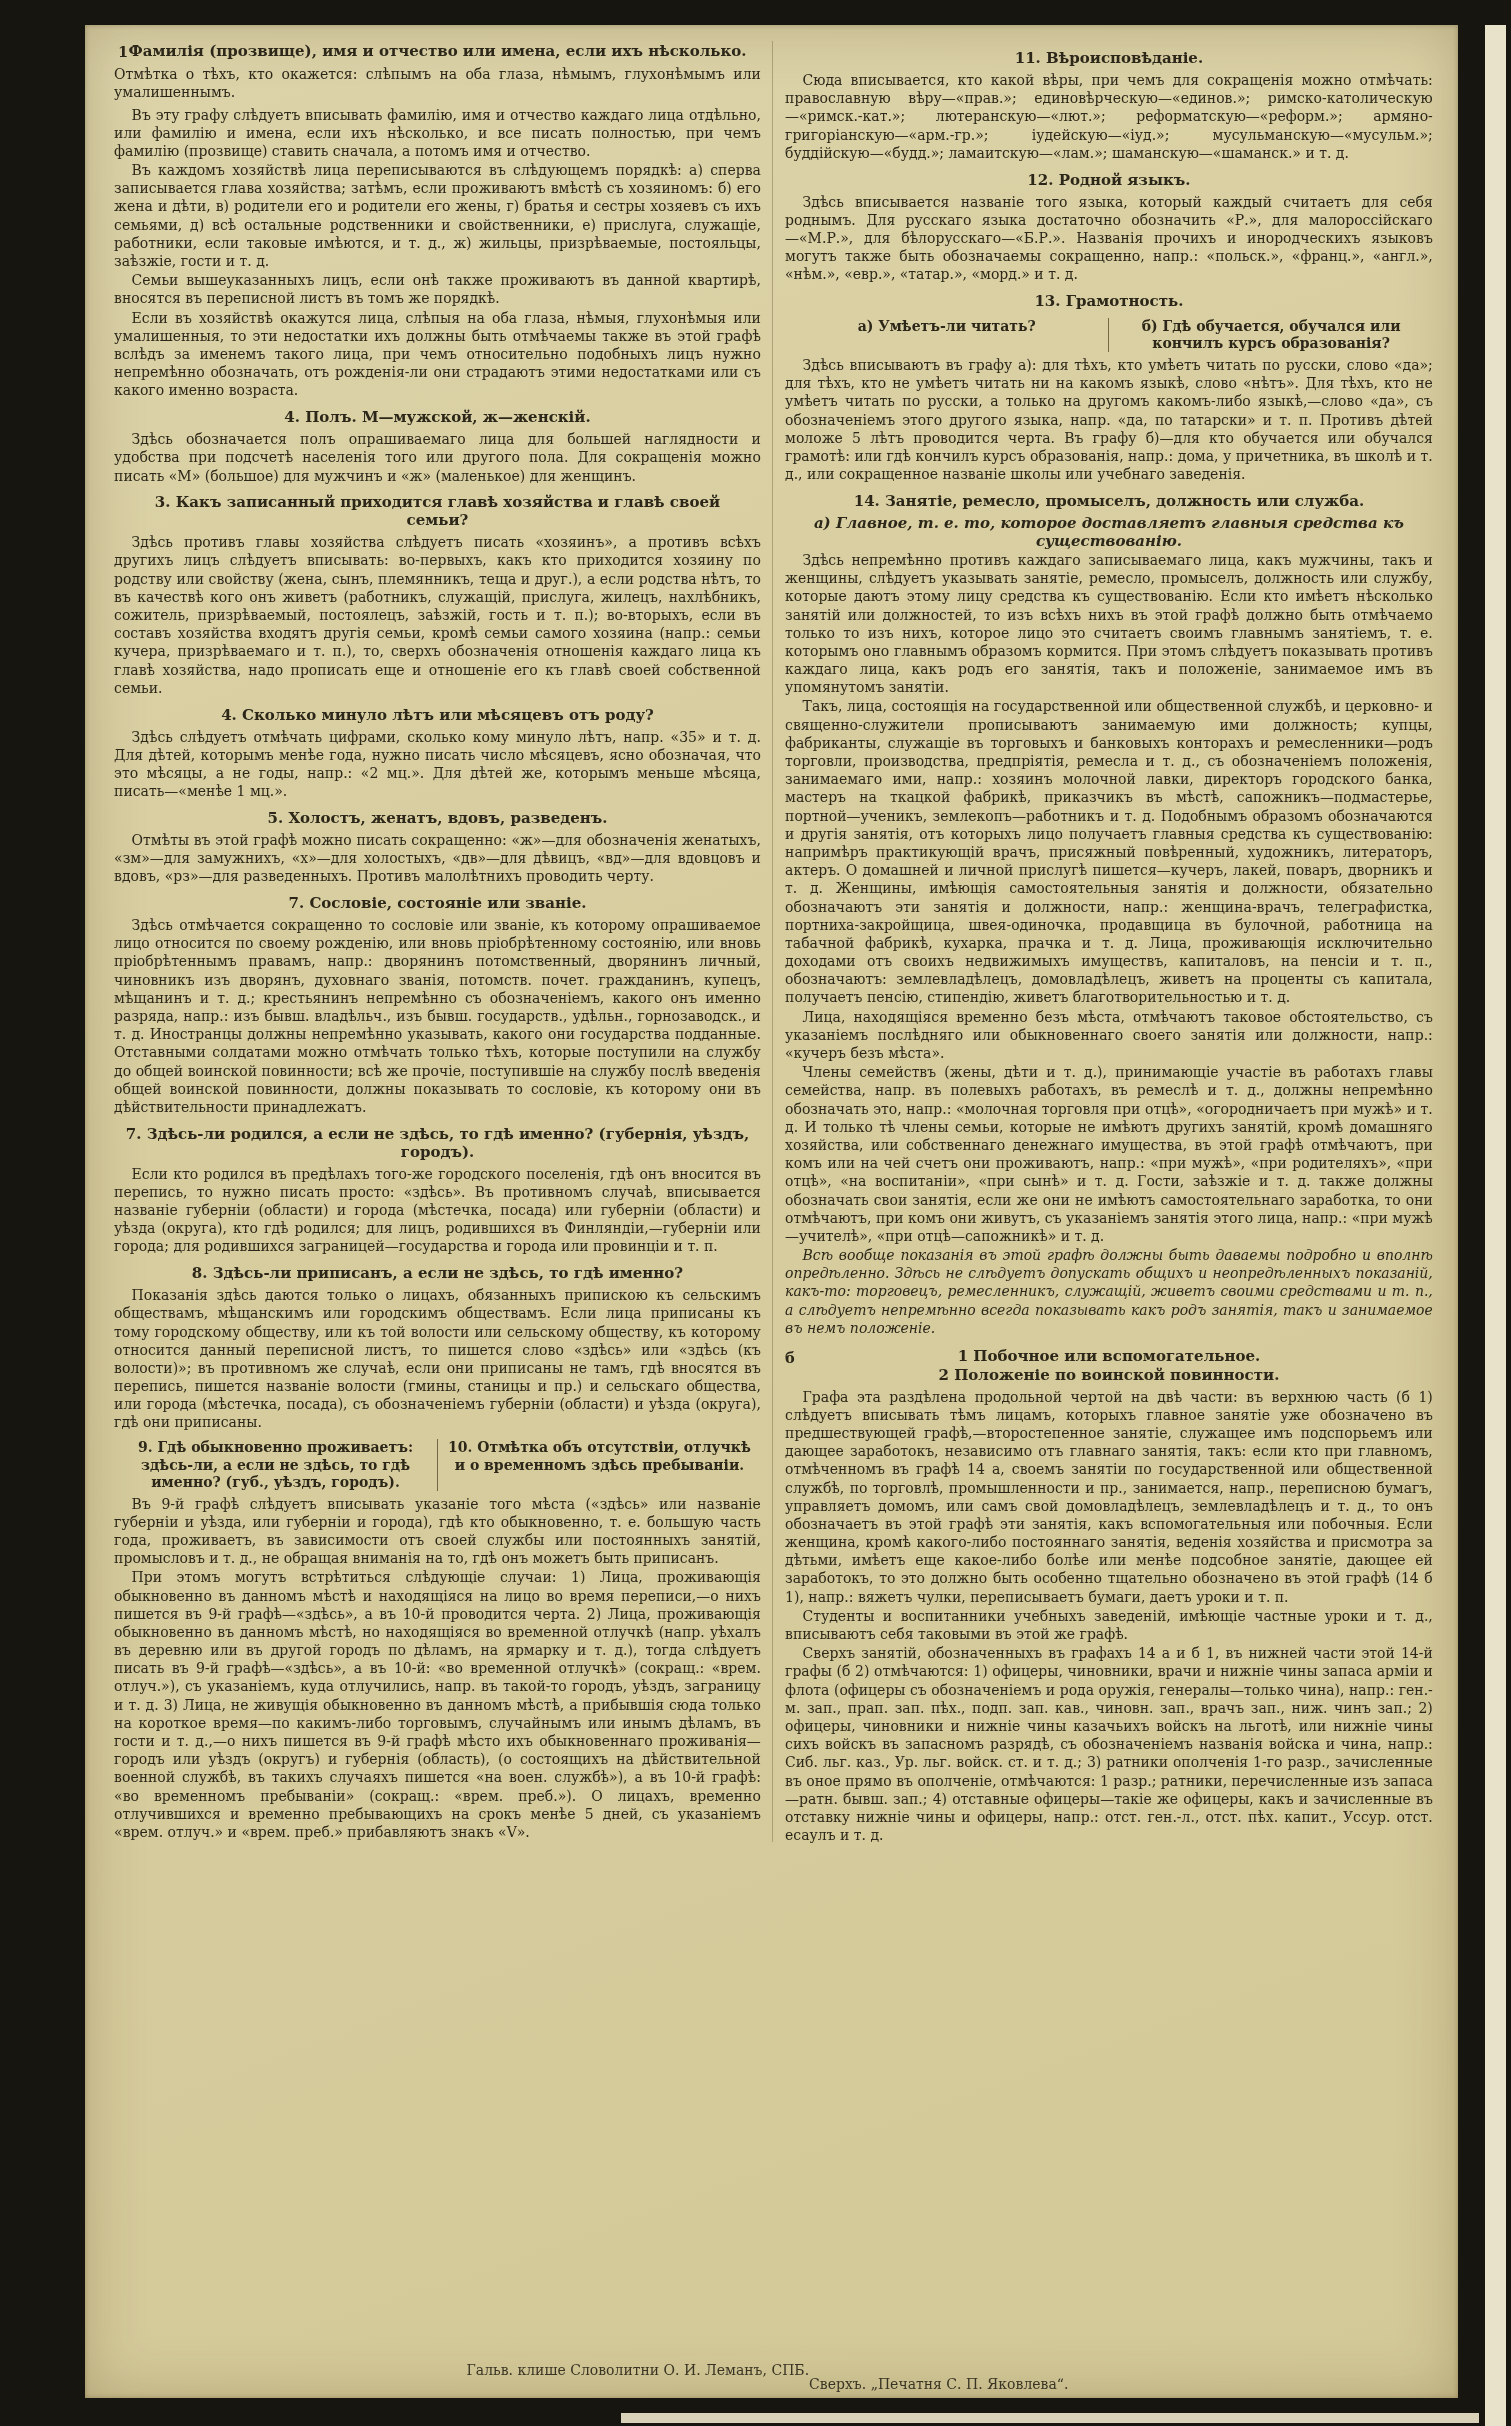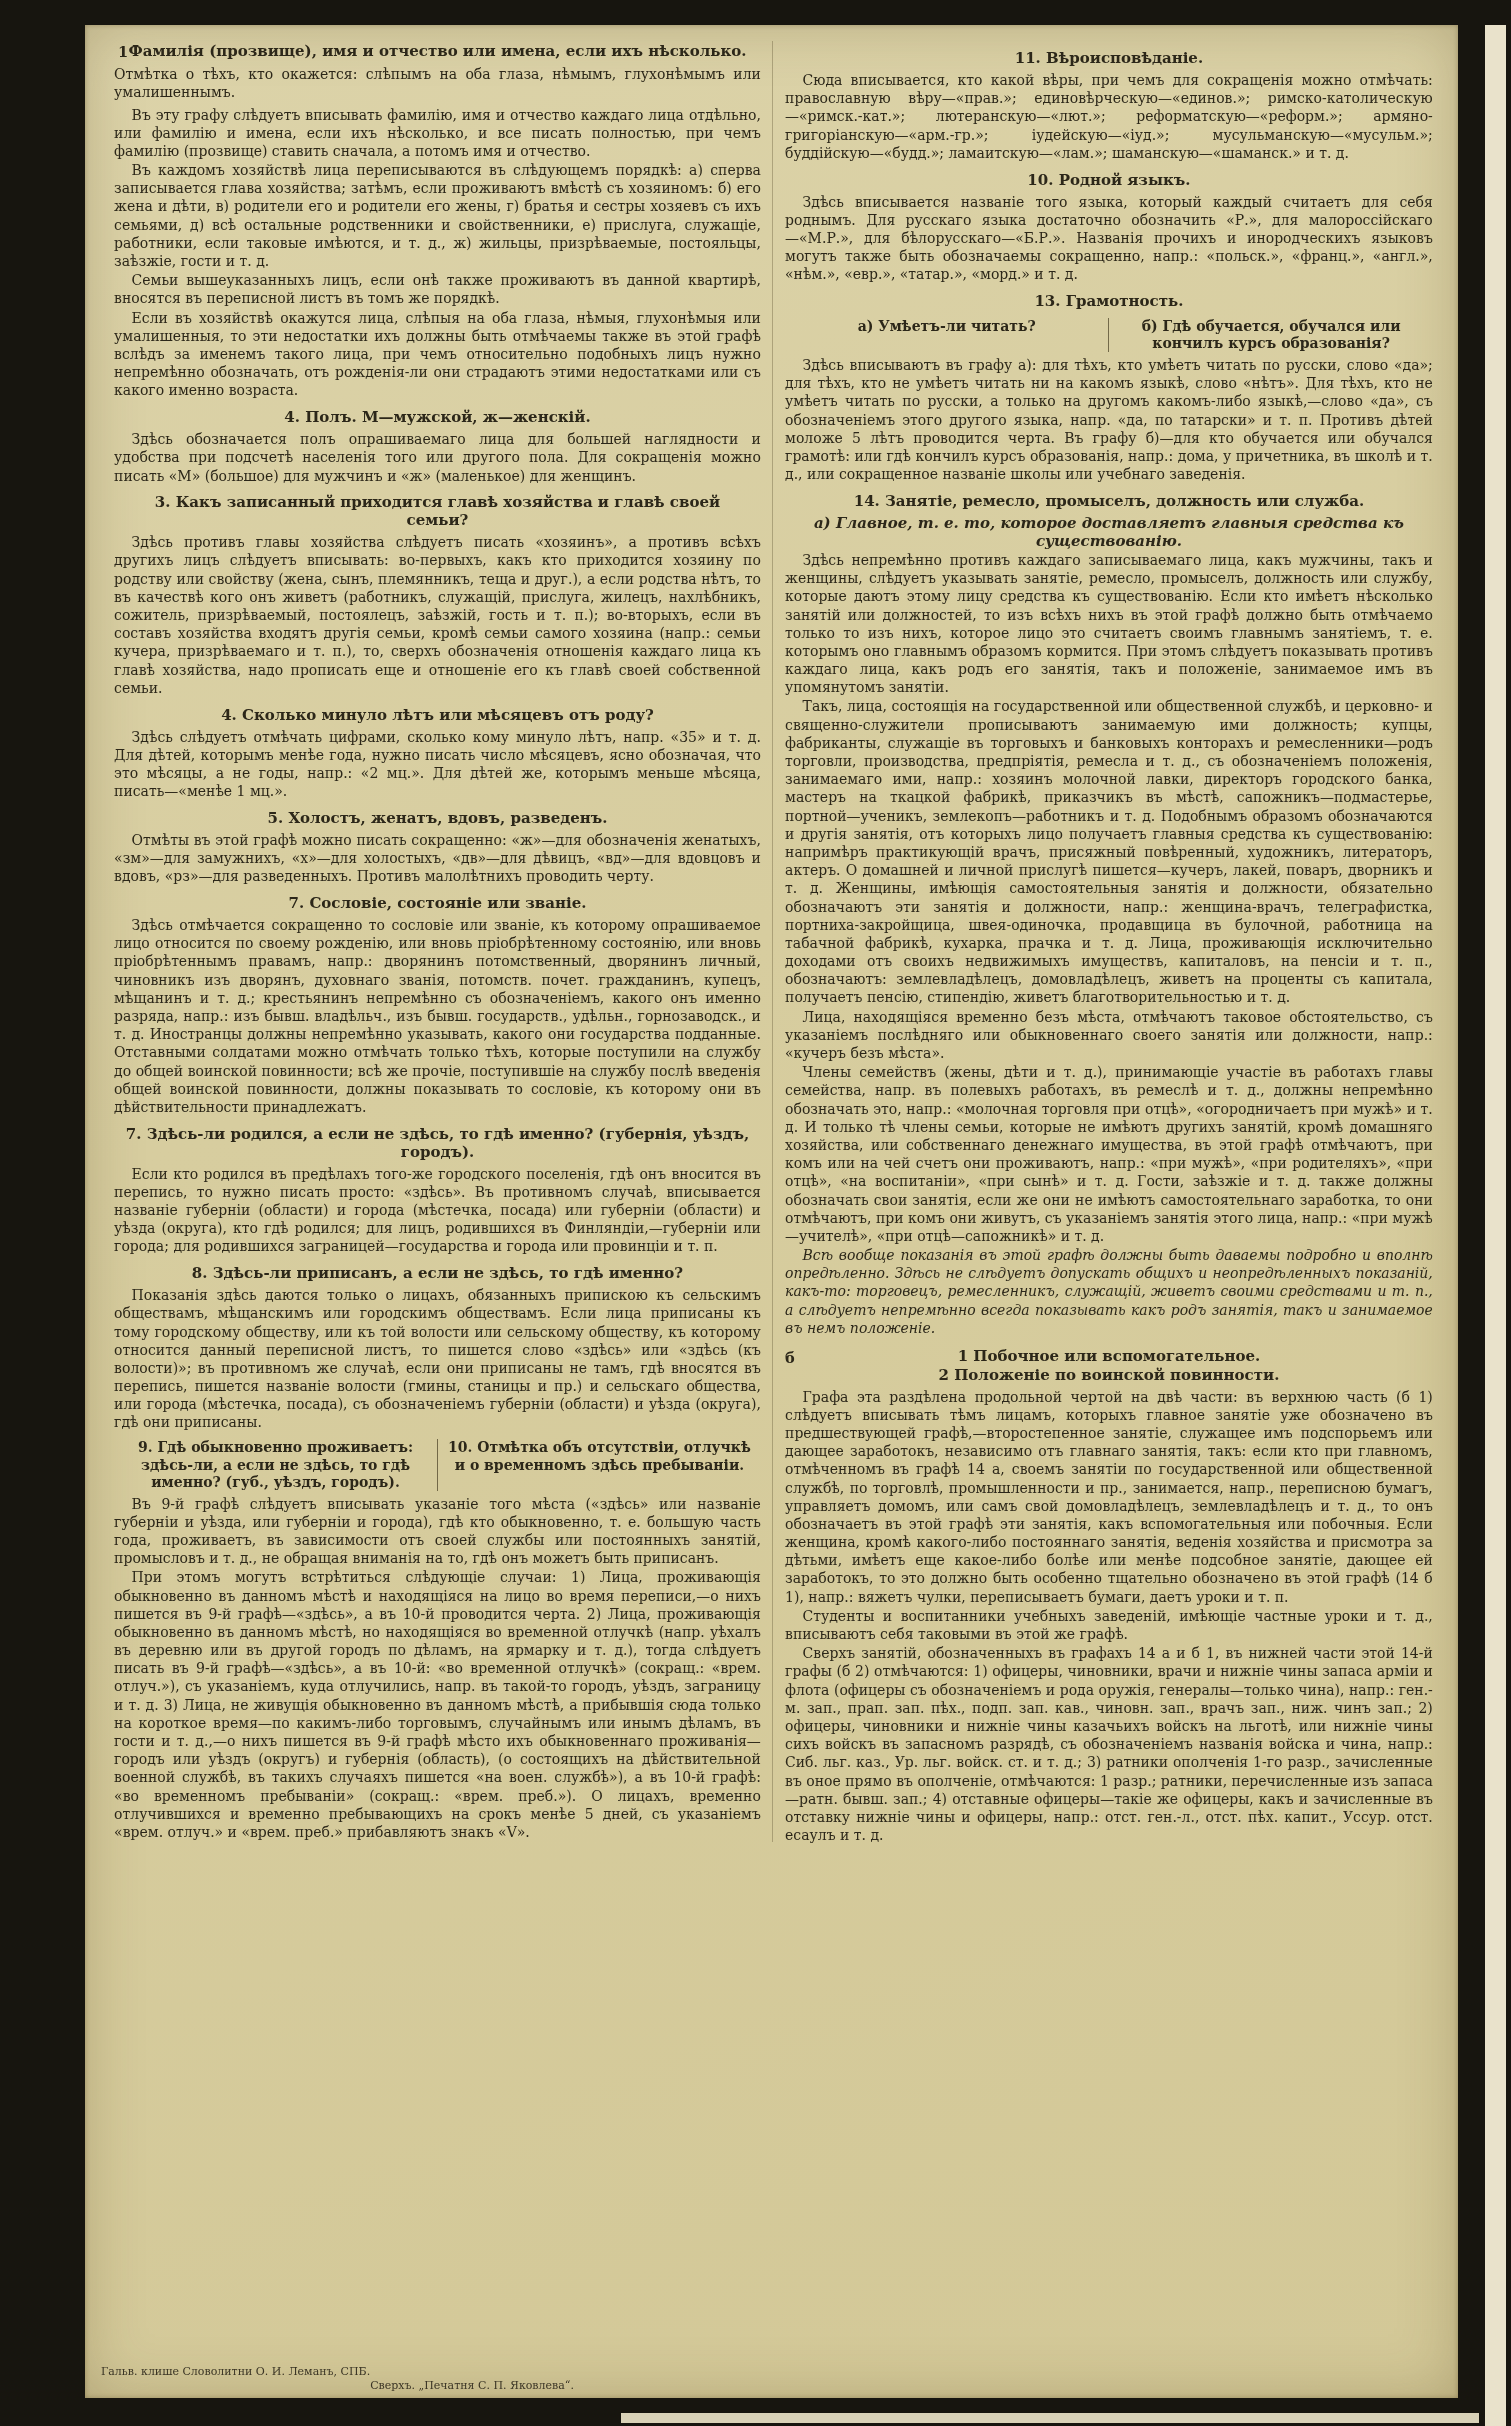--- a/index.html
+++ b/index.html
@@ -49,22 +49,22 @@
   .two-head .th-cell {
     flex:1 1 50%; text-align:center; font-weight:700;
     font-size:14px; line-height:1.22; padding:0 5.8px;
   }
   .two-head .th-cell + .th-cell { border-left:1px solid rgba(60,50,25,0.65); }
   .b-block { position:relative; margin:9.7px 0 3.9px; }
   .b-prefix { position:absolute; left:0; top:1.9px; font-weight:700; font-size:14.6px; }
   .h.tight { margin:0 0 1px; }
   .footer-row {
     position:absolute; left:101px; right:78px; bottom:35px;
-    display:flex; justify-content:flex-start;
-    font-size:11px; color:#3a3424;
+    display:flex; justify-content:center;
+    font-size:14px; color:#3a3424;
   }
   .f-right { align-self:flex-end; margin-top:13.6px; }
 </style>
 </head>
 <body>
 
 <div class="page">
   <div class="edge-strip-right"></div>
   <div class="edge-strip-bottom"></div>
 
@@ -108,21 +108,21 @@
           <div class="th-cell">10. Отмѣтка объ отсутствіи, отлучкѣ и о временномъ здѣсь пребываніи.</div>
         </div>
         <p class="p">Въ 9-й графѣ слѣдуетъ вписывать указаніе того мѣста («здѣсь» или названіе губерніи и уѣзда, или губерніи и города), гдѣ кто обыкновенно, т. е. большую часть года, проживаетъ, въ зависимости отъ своей службы или постоянныхъ занятій, промысловъ и т. д., не обращая вниманія на то, гдѣ онъ можетъ быть приписанъ.</p>
         <p class="p">При этомъ могутъ встрѣтиться слѣдующіе случаи: 1) Лица, проживающія обыкновенно въ данномъ мѣстѣ и находящіяся на лицо во время переписи,—о нихъ пишется въ 9-й графѣ—«здѣсь», а въ 10-й проводится черта. 2) Лица, проживающія обыкновенно въ данномъ мѣстѣ, но находящіяся во временной отлучкѣ (напр. уѣхалъ въ деревню или въ другой городъ по дѣламъ, на ярмарку и т. д.), тогда слѣдуетъ писать въ 9-й графѣ—«здѣсь», а въ 10-й: «во временной отлучкѣ» (сокращ.: «врем. отлуч.»), съ указаніемъ, куда отлучились, напр. въ такой-то городъ, уѣздъ, заграницу и т. д. 3) Лица, не живущія обыкновенно въ данномъ мѣстѣ, а прибывшія сюда только на короткое время—по какимъ-либо торговымъ, случайнымъ или инымъ дѣламъ, въ гости и т. д.,—о нихъ пишется въ 9-й графѣ мѣсто ихъ обыкновеннаго проживанія—городъ или уѣздъ (округъ) и губернія (область), (о состоящихъ на дѣйствительной военной службѣ, въ такихъ случаяхъ пишется «на воен. службѣ»), а въ 10-й графѣ: «во временномъ пребываніи» (сокращ.: «врем. преб.»). О лицахъ, временно отлучившихся и временно пребывающихъ на срокъ менѣе 5 дней, съ указаніемъ «врем. отлуч.» и «врем. преб.» прибавляютъ знакъ «V».</p>
       </div>
 
       <div class="col col-right">
         <div class="h">11. Вѣроисповѣданіе.</div>
         <p class="p">Сюда вписывается, кто какой вѣры, при чемъ для сокращенія можно отмѣчать: православную вѣру—«прав.»; единовѣрческую—«единов.»; римско-католическую—«римск.-кат.»; лютеранскую—«лют.»; реформатскую—«реформ.»; армяно-григоріанскую—«арм.-гр.»; іудейскую—«іуд.»; мусульманскую—«мусульм.»; буддійскую—«будд.»; ламаитскую—«лам.»; шаманскую—«шаманск.» и т. д.</p>
 
-        <div class="h">10. Родной языкъ.</div>
+        <div class="h">12. Родной языкъ.</div>
         <p class="p">Здѣсь вписывается названіе того языка, который каждый считаетъ для себя роднымъ. Для русскаго языка достаточно обозначить «Р.», для малороссійскаго—«М.Р.», для бѣлорусскаго—«Б.Р.». Названія прочихъ и инородческихъ языковъ могутъ также быть обозначаемы сокращенно, напр.: «польск.», «франц.», «англ.», «нѣм.», «евр.», «татар.», «морд.» и т. д.</p>
 
         <div class="h">13. Грамотность.</div>
         <div class="two-head">
           <div class="th-cell">а) Умѣетъ-ли читать?</div>
           <div class="th-cell">б) Гдѣ обучается, обучался или кончилъ курсъ образованія?</div>
         </div>
         <p class="p">Здѣсь вписываютъ въ графу а): для тѣхъ, кто умѣетъ читать по русски, слово «да»; для тѣхъ, кто не умѣетъ читать ни на какомъ языкѣ, слово «нѣтъ». Для тѣхъ, кто не умѣетъ читать по русски, а только на другомъ какомъ-либо языкѣ,—слово «да», съ обозначеніемъ этого другого языка, напр. «да, по татарски» и т. п. Противъ дѣтей моложе 5 лѣтъ проводится черта. Въ графу б)—для кто обучается или обучался грамотѣ: или гдѣ кончилъ курсъ образованія, напр.: дома, у причетника, въ школѣ и т. д., или сокращенное названіе школы или учебнаго заведенія.</p>
 
         <div class="h">14. Занятіе, ремесло, промыселъ, должность или служба.</div>

